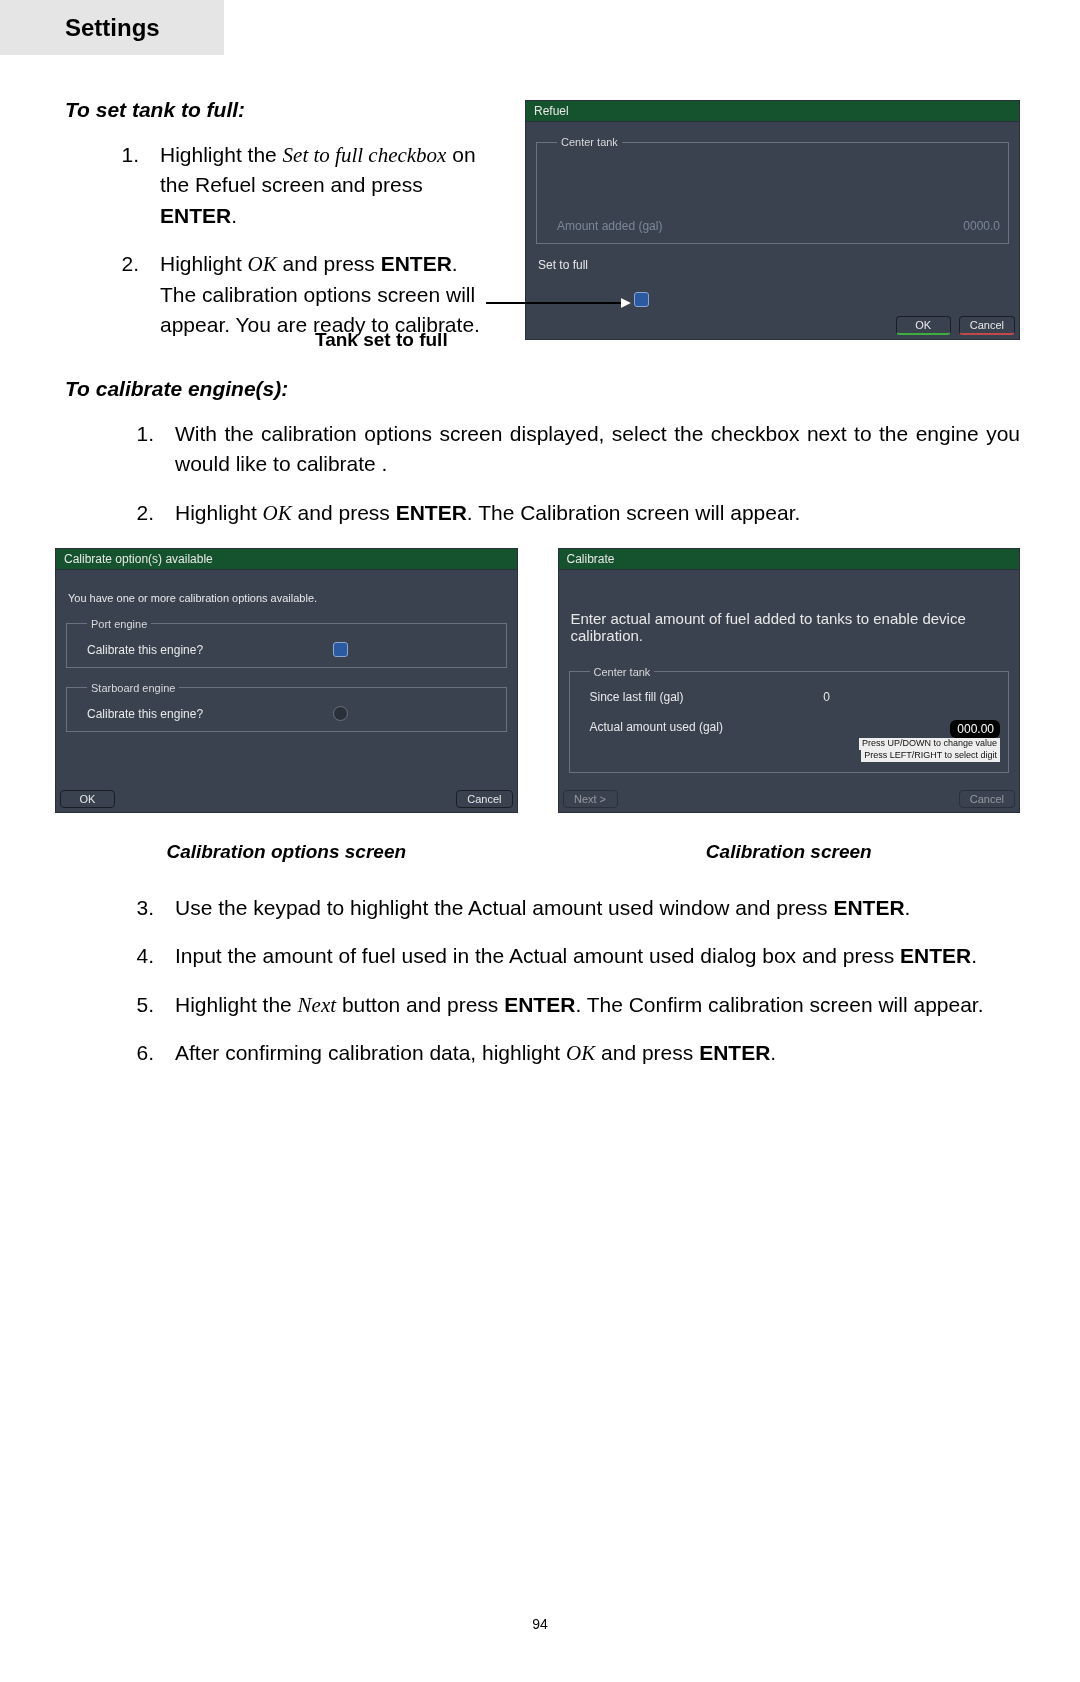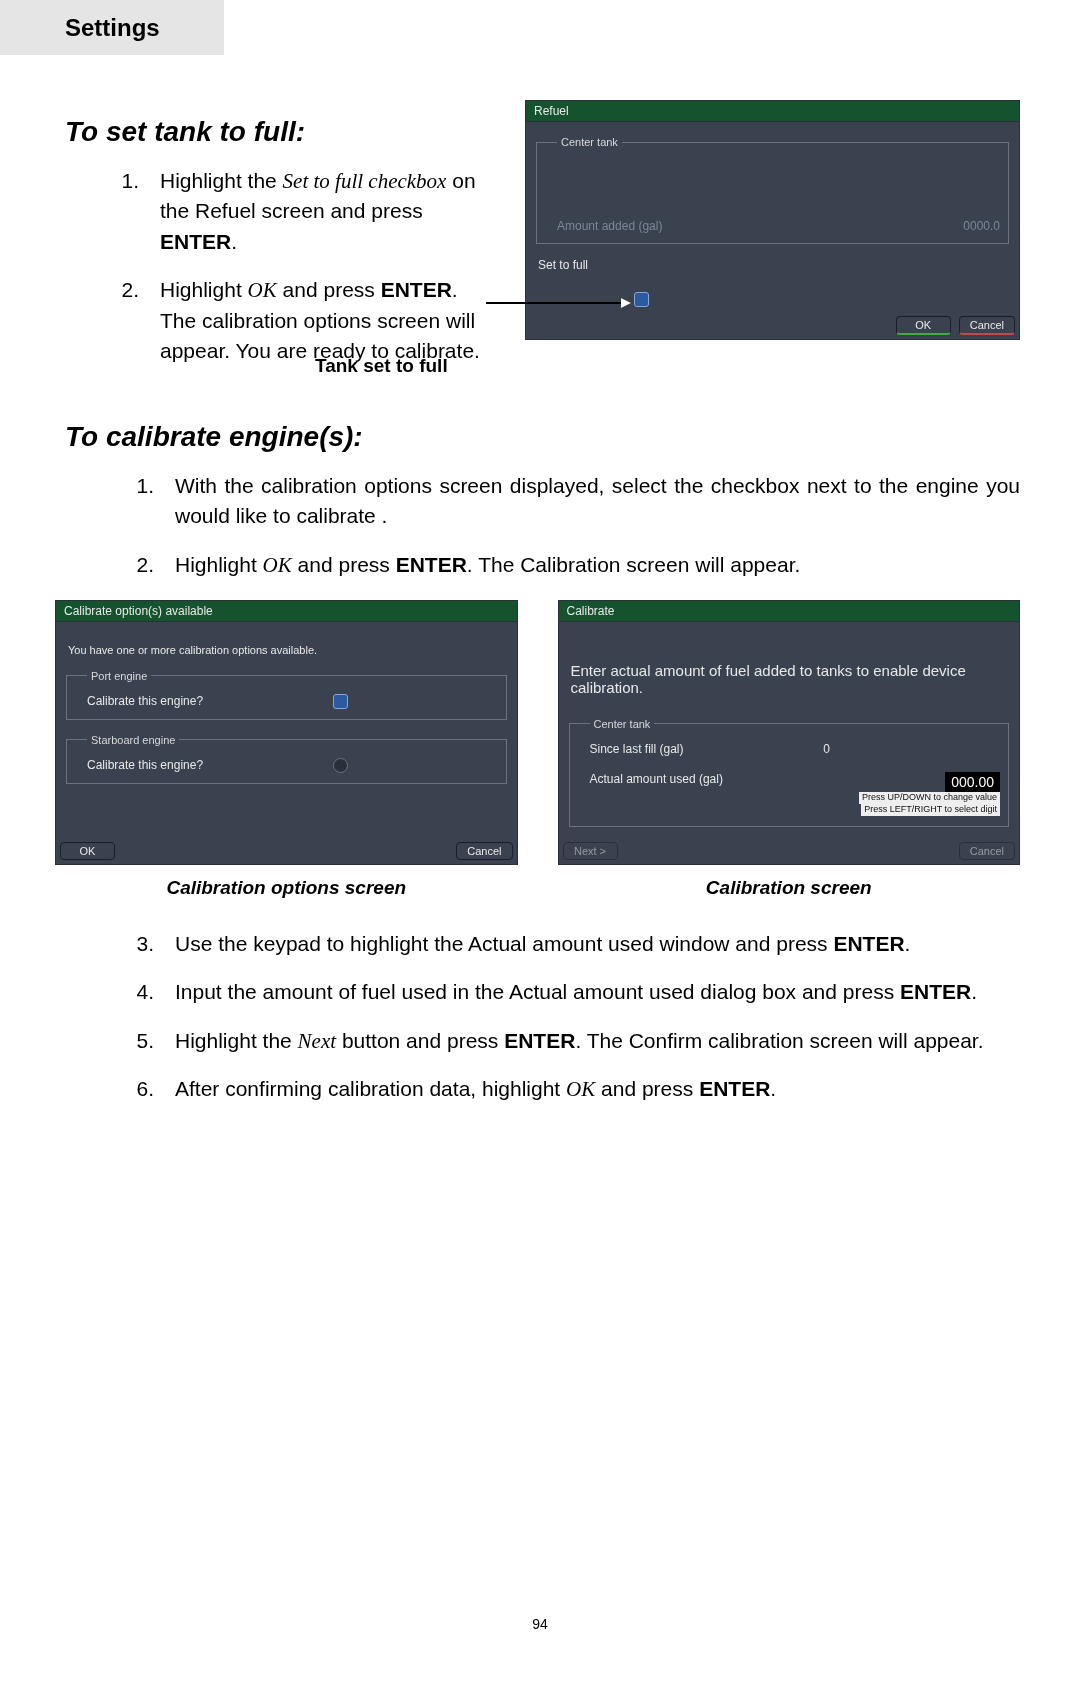--- a/index.html
+++ b/index.html
@@ -21,22 +21,22 @@
     font-weight: bold;
     font-size: 24px;
   }
   .content {
     position: absolute;
     top: 80px; left: 65px; right: 60px;
   }
   .subhead {
     font-style: italic;
     font-weight: bold;
-    font-size: 28px;
-    margin-top: 36px;
+    font-size: 21px;
+    margin-top: 18px;
     margin-bottom: 18px;
   }
   ol { list-style: none; }
   ol li {
     position: relative;
     padding-left: 55px;
     font-size: 21px;
     line-height: 1.45;
     margin-bottom: 18px;
   }
@@ -85,21 +85,21 @@
     padding: 6px 8px 10px 20px;
   }
   .panel legend {
     font-size: 11px;
     padding: 0 4px;
     color: #d8d8d8;
   }
   .panel .row {
     display: flex;
     justify-content: space-between;
-    align-items: center;
+    align-items: flex-end;
     margin-top: 6px;
   }
   .panel .btnbar {
     position: absolute;
     bottom: 4px; right: 4px;
     display: flex; gap: 8px;
   }
   .panel .btnbar.left { left: 4px; right: auto; }
   .pbtn {
     min-width: 55px;
@@ -122,38 +122,39 @@
   }
   .chk.off {
     background: #2a303a;
     border: 1px solid #6a7280;
     border-radius: 50%;
   }
   .inputbox {
     background: #000;
     color: #fff;
     padding: 2px 6px;
-    font-size: 14px;
+    font-size: 12px;
     display: inline-block;
     min-width: 50px;
     text-align: right;
+    border-radius: 6px;
   }
   .hint {
     background: #eee;
     color: #111;
     font-size: 9px;
     padding: 1px 3px;
     line-height: 1.1;
   }
   .caption {
     font-style: italic;
     font-weight: bold;
     font-size: 19px;
     text-align: center;
-    margin-top: 12px;
+    margin-top: 28px;
   }
   .arrow-line {
     position: absolute;
     height: 2px;
     background: #fff;
     border-top: 1px solid #000;
     border-bottom: 1px solid #000;
   }
   .arrow-head {
     position: absolute;

